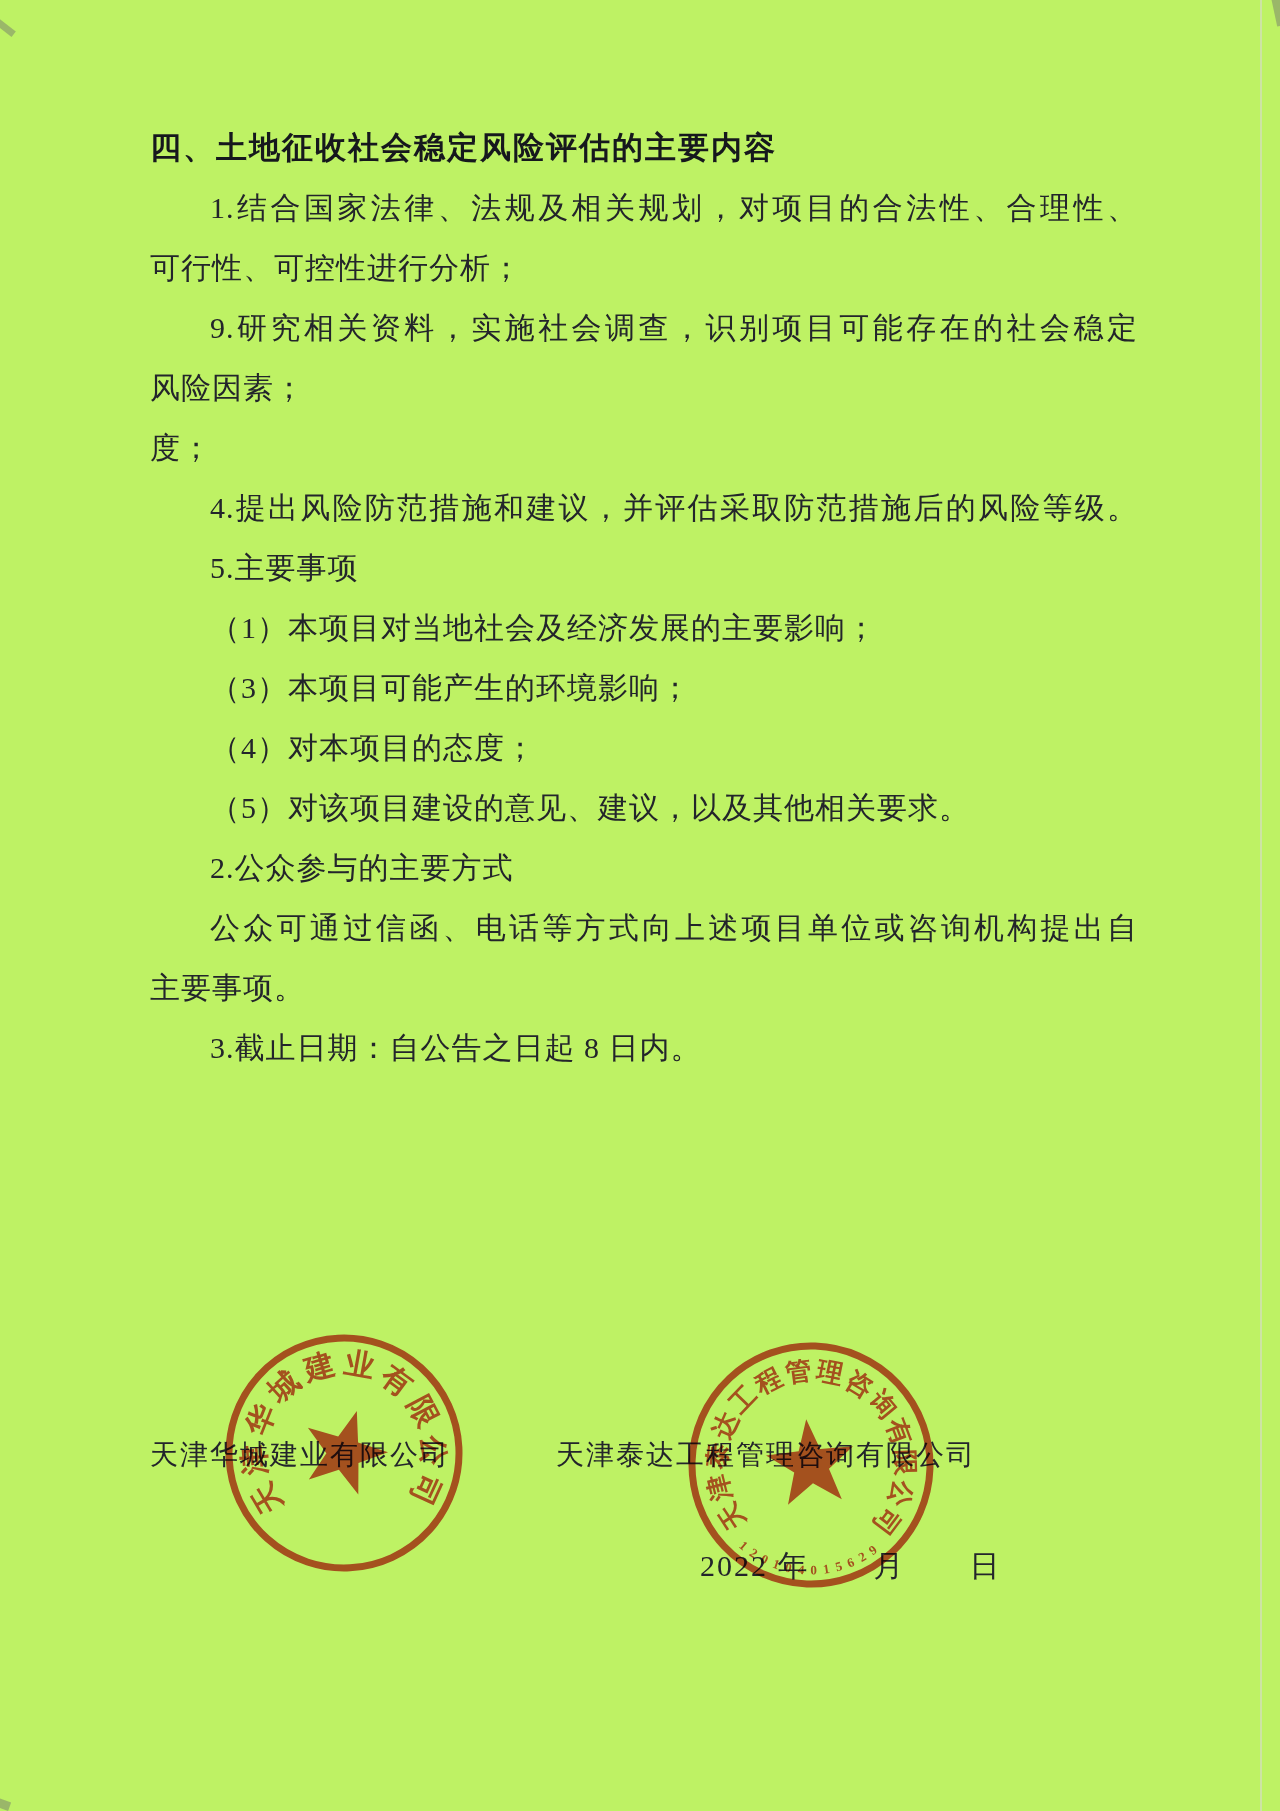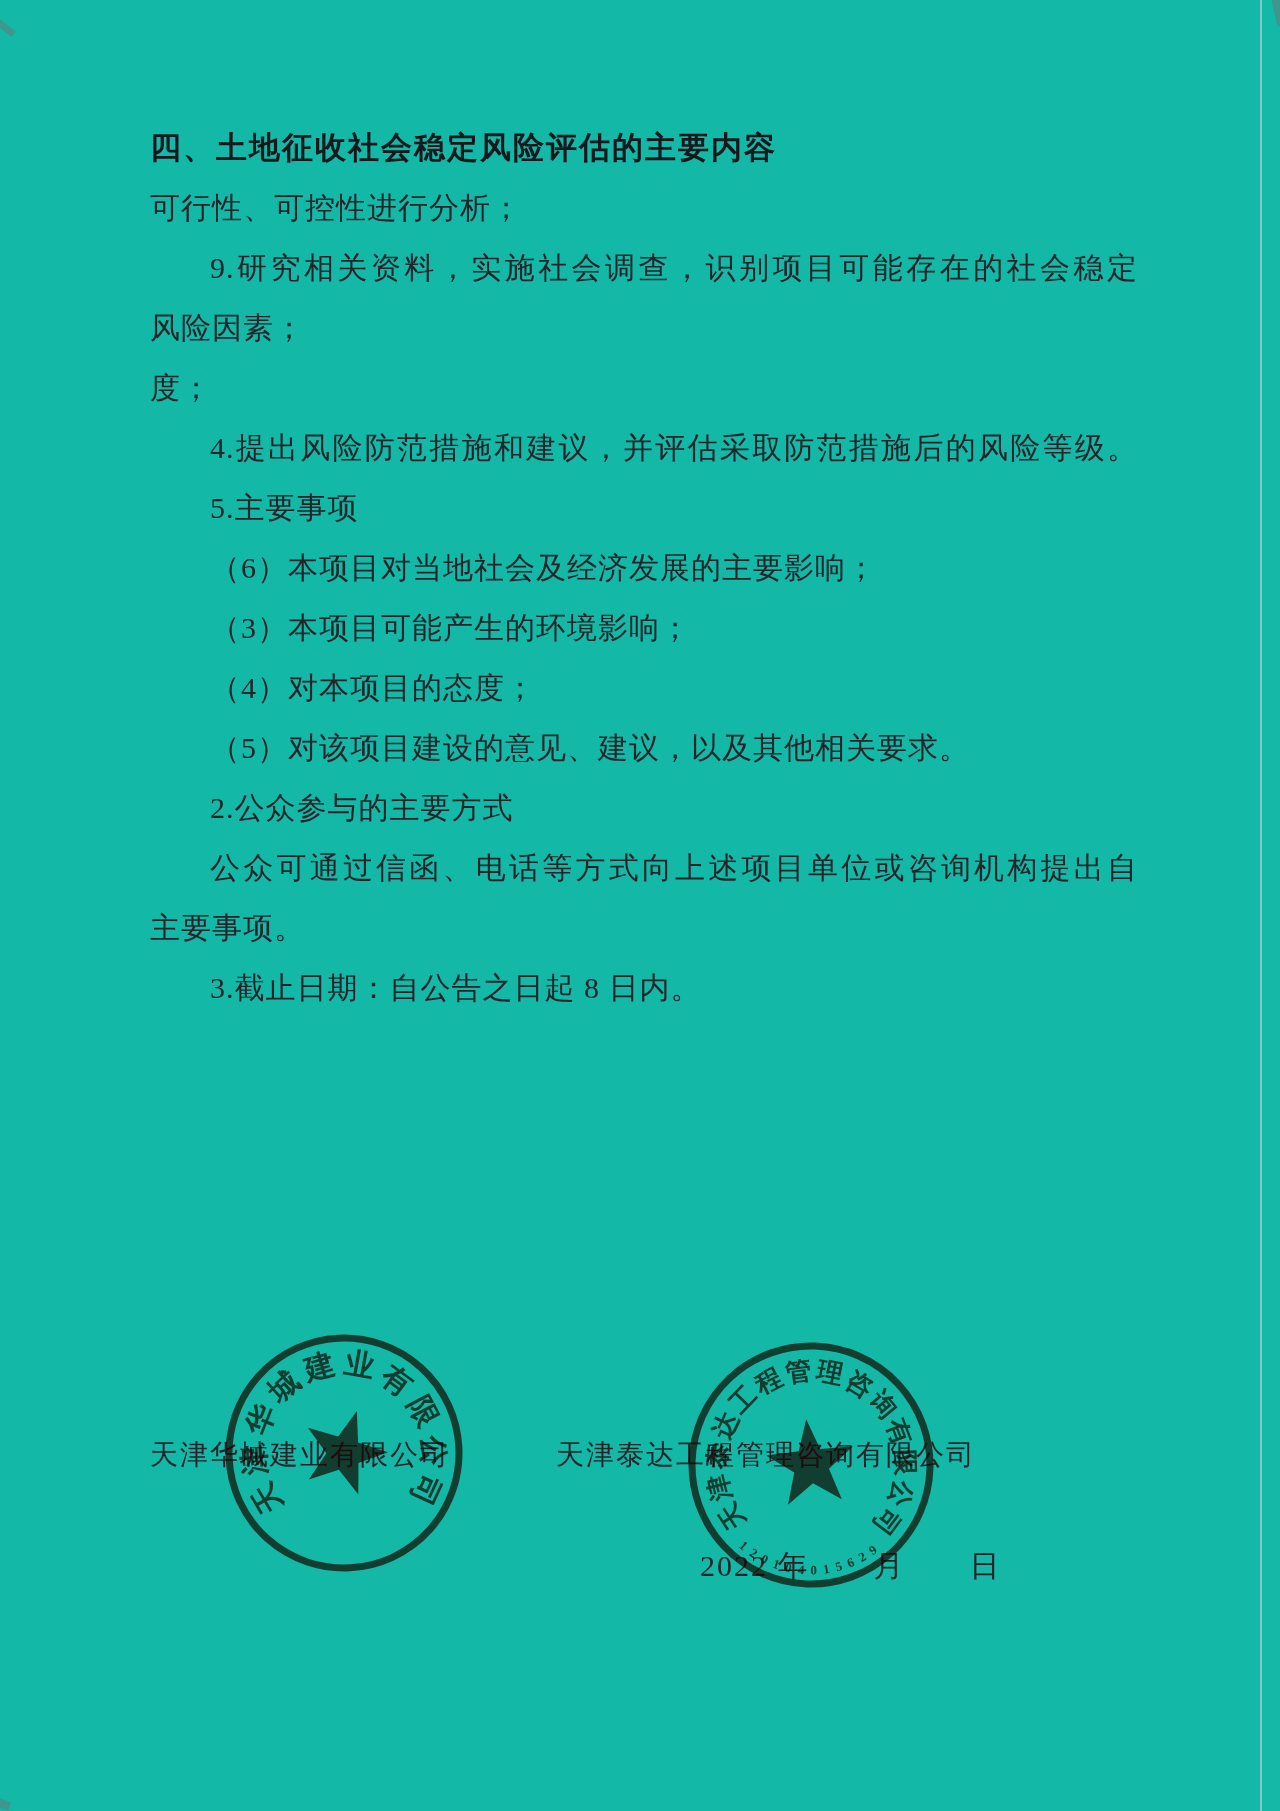--- a/index.html
+++ b/index.html
@@ -1,18 +1,18 @@
 <!DOCTYPE html>
 <html><head>
 <meta charset="utf-8">
 <style>
   html,body { margin:0; padding:0; background:#e8e8e8; }
   .page {
     position:relative; width:1280px; height:1811px; margin:0 auto;
-    background:#14b8a6; overflow:hidden;
+    background:#bef264; overflow:hidden;
     font-family:"Liberation Serif","DejaVu Serif",serif; color:#23252b;
   }
   
   .edge-right { position:absolute; left:1260px; top:0; width:2px; height:100%;
     background:#d9d9d9; opacity:.55; }
   .corner { position:absolute; background:#6f6f6f; opacity:.45; }
   .corner.tl { left:-6px; top:24px; width:22px; height:7px; transform:rotate(38deg); }
   .corner.tr { right:-3px; top:-4px; width:9px; height:30px; transform:rotate(-12deg); }
   .corner.bl { left:-3px; bottom:2px; width:13px; height:9px; transform:rotate(20deg); }
 
@@ -40,27 +40,28 @@
 <body>
 
 <div class="page">
   <div class="edge-right"></div>
   <div class="corner tl"></div>
   <div class="corner tr"></div>
   <div class="corner bl"></div>
 
   <div class="doc-body" id="doc-body">
       <div class="line heading">四、土地征收社会稳定风险评估的主要内容</div>
+      <div class="line indent fill">1.结合国家法律、法规及相关规划，对项目的合法性、合理性、</div>
       <div class="line">可行性、可控性进行分析；</div>
       <div class="line indent fill">9.研究相关资料，实施社会调查，识别项目可能存在的社会稳定</div>
       <div class="line">风险因素；</div>
       <div class="line">度；</div>
       <div class="line indent fill">4.提出风险防范措施和建议，并评估采取防范措施后的风险等级。</div>
       <div class="line indent">5.主要事项</div>
-      <div class="line indent">（6）本项目对当地社会及经济发展的主要影响；</div>
+      <div class="line indent">（1）本项目对当地社会及经济发展的主要影响；</div>
       <div class="line indent">（3）本项目可能产生的环境影响；</div>
       <div class="line indent">（4）对本项目的态度；</div>
       <div class="line indent">（5）对该项目建设的意见、建议，以及其他相关要求。</div>
       <div class="line indent">2.公众参与的主要方式</div>
       <div class="line indent fill">公众可通过信函、电话等方式向上述项目单位或咨询机构提出自</div>
       <div class="line">主要事项。</div>
       <div class="line indent">3.截止日期：自公告之日起 8 日内。</div>
     </div>
 
   <div class="sig-label" id="sig-0">天津华城建业有限公司</div>

